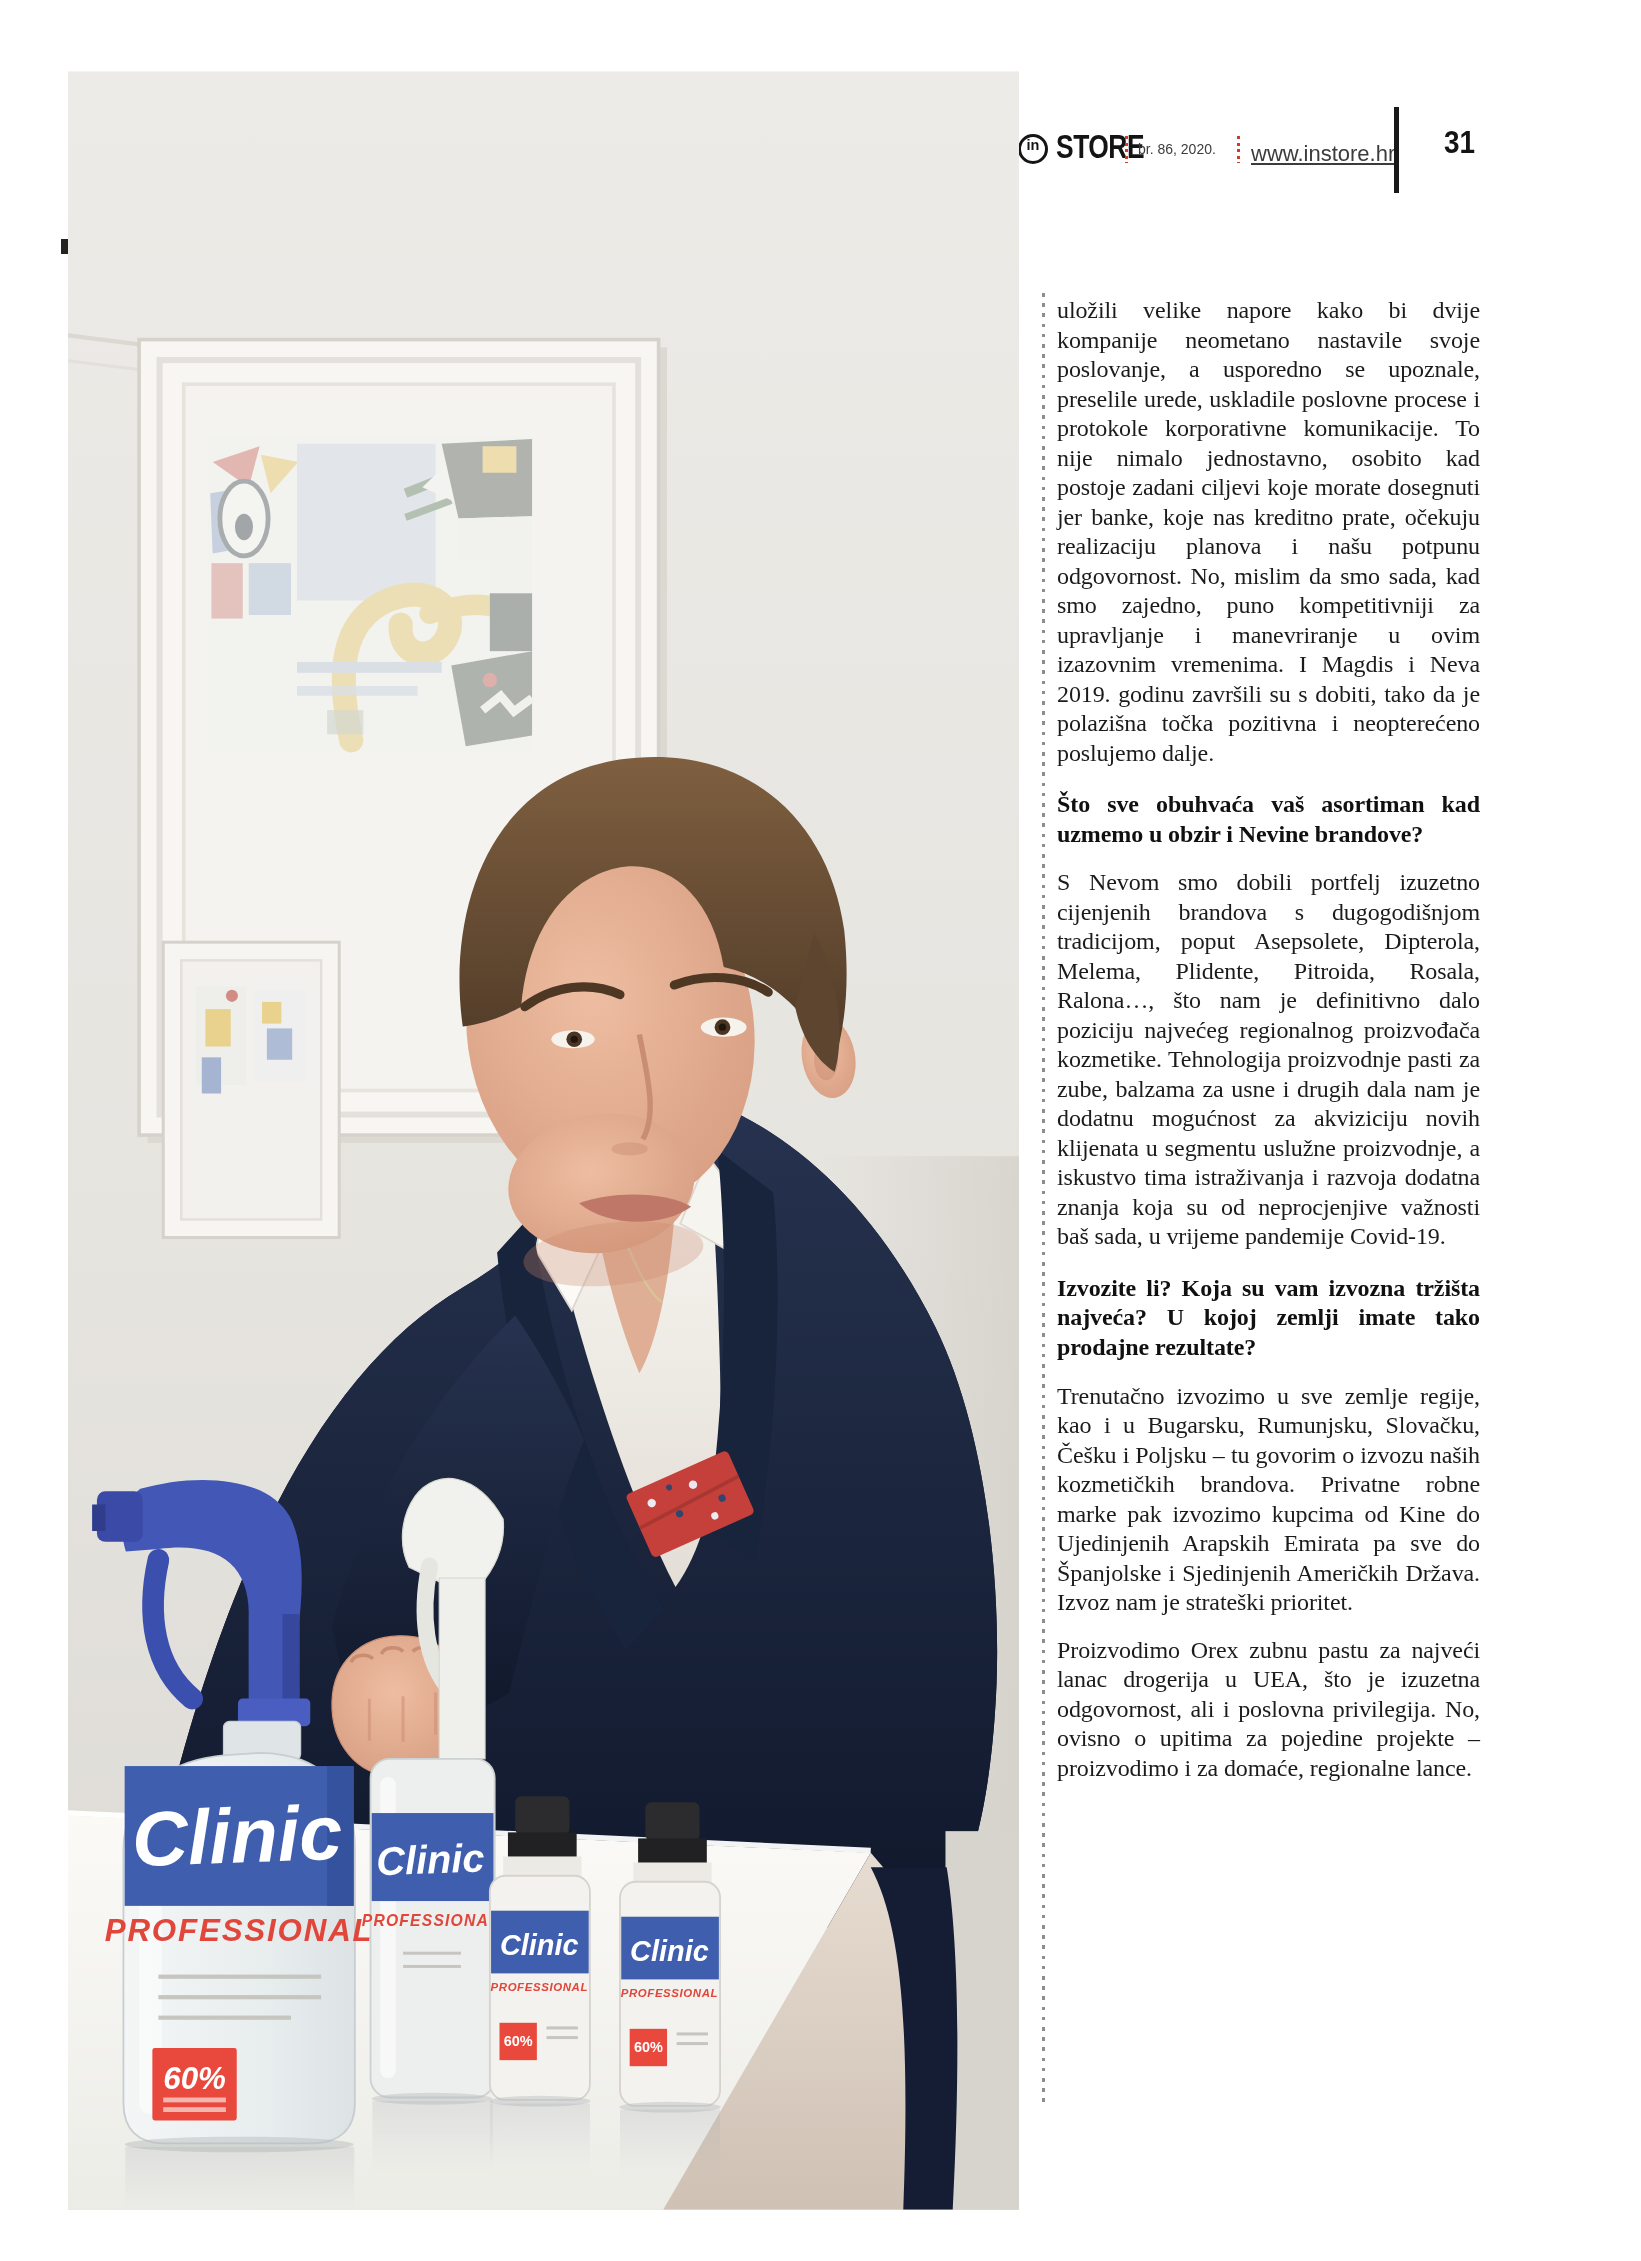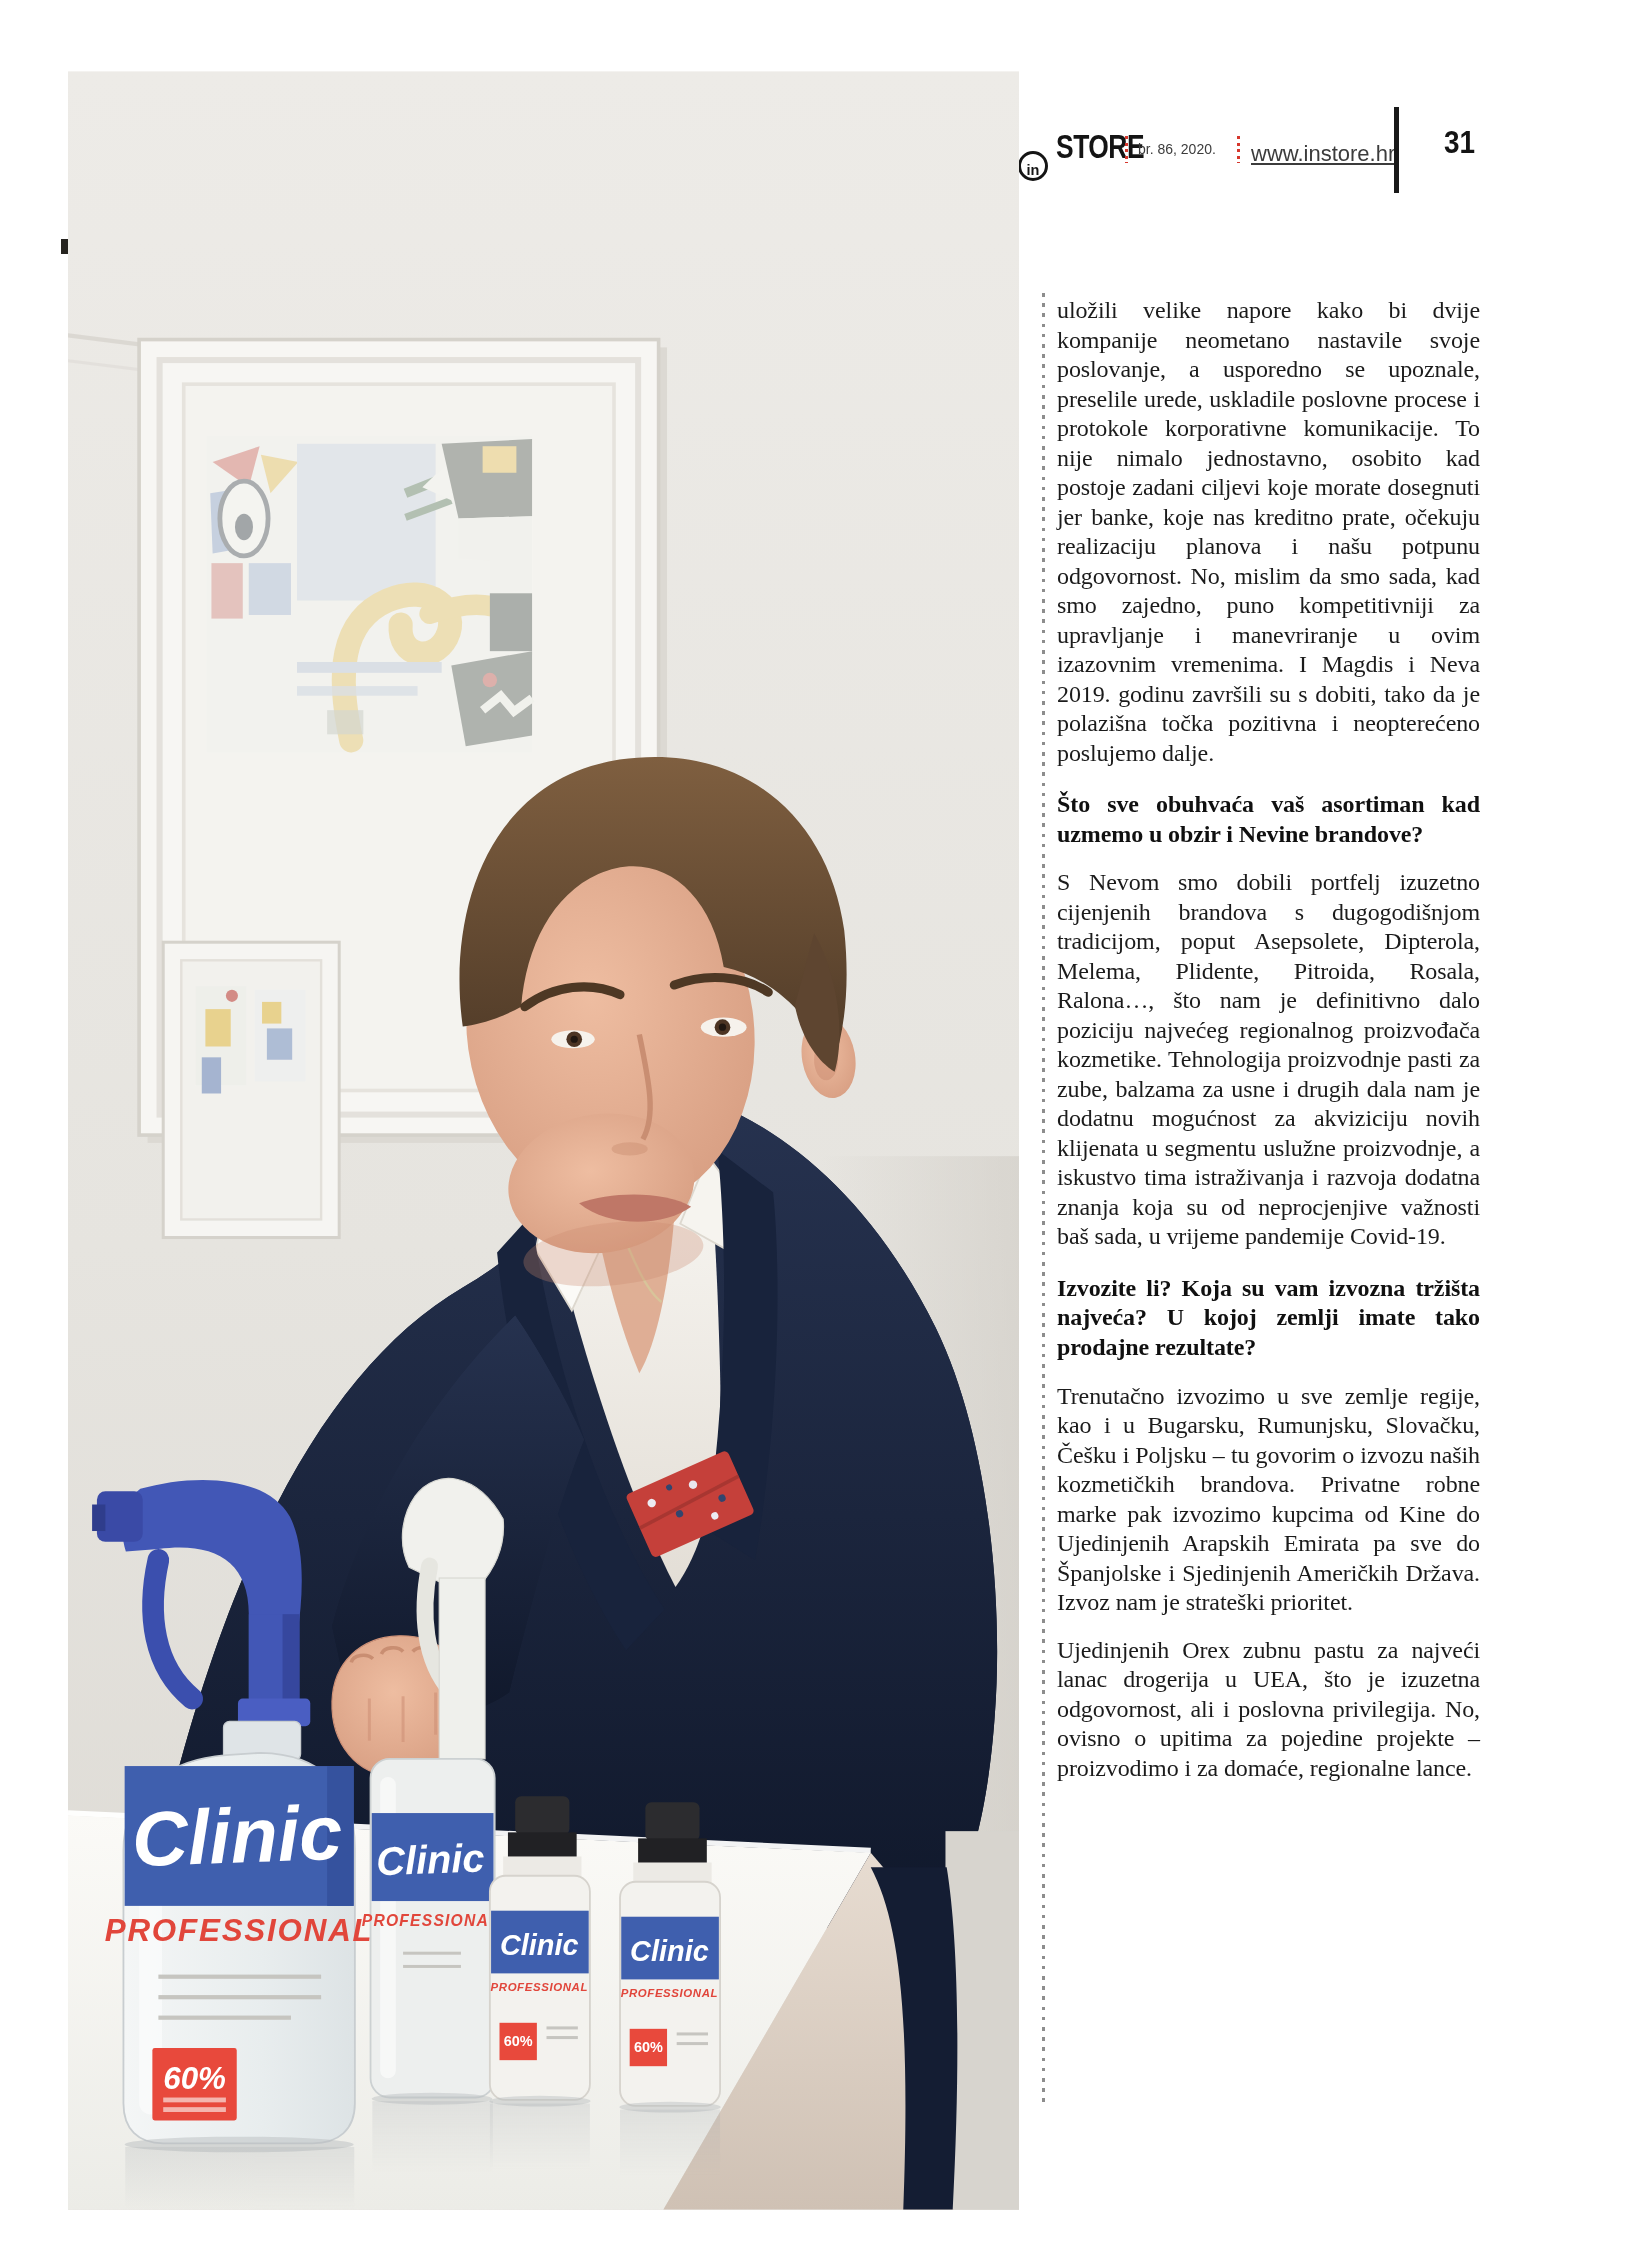--- a/index.html
+++ b/index.html
@@ -1,22 +1,22 @@
 <!DOCTYPE html>
 <html lang="hr" style="--accent: #d6372d;font-size:9.6px"><head>
 <meta charset="utf-8">
 <style>
   html,body{margin:0;padding:0;}
   body{width:1642px;height:2261px;position:relative;background:#ffffff;overflow:hidden;
        font-family:"Liberation Sans",sans-serif;}
 
   
   .hdr-item{position:absolute;white-space:nowrap;}
-  .logo{left:1018px;top:151px;width:24px;height:24px;border:3px solid #151515;border-radius:50%;
-        display:flex;align-items:flex-end;justify-content:center;font-weight:900;font-size:14.5px;color:#151515;}
+  .logo{left:1018px;top:134px;width:24px;height:24px;border:3px solid #151515;border-radius:50%;
+        display:flex;align-items:flex-start;justify-content:center;font-weight:900;font-size:14.5px;color:#151515;}
   .brand{left:1056px;top:128px;font-size:33px;font-weight:900;letter-spacing:-0.6px;color:#141414;
          transform:scaleX(.8);transform-origin:left center;}
   .hsep{width:3px;height:26.5px;top:136px;
         background:repeating-linear-gradient(to bottom,var(--accent) 0 3px,transparent 3px 6.6px);}
   .sep1{left:1125px;} .sep2{left:1237px;}
   .issue{left:1138px;top:141px;font-size:14px;color:#3c3c3c;}
   .site{left:1251px;top:141px;font-size:22px;color:#3c3c3c;text-decoration:underline;}
   .hbar{left:1394px;top:107px;width:4.8px;height:86px;background:#191919;}
   .pagenum{left:1444px;top:125px;font-size:31px;font-weight:900;color:#141414;transform:scaleX(.9);transform-origin:left center;}
 
@@ -324,15 +324,15 @@
 </svg>
 </div>
 
 <div class="rule"></div>
 <div class="column">
     <p>uložili velike napore kako bi dvije kompanije neometano nastavile svoje poslovanje, a usporedno se upoznale, preselile urede, uskladile poslovne procese i protokole korporativne komunikacije. To nije nimalo jednostavno, osobito kad postoje zadani ciljevi koje morate dosegnuti jer banke, koje nas kreditno prate, očekuju realizaciju planova i našu potpunu odgovornost. No, mislim da smo sada, kad smo zajedno, puno kompetitivniji za upravljanje i manevriranje u ovim izazovnim vremenima. I Magdis i Neva 2019. godinu završili su s dobiti, tako da je polazišna točka pozitivna i neopterećeno poslujemo dalje.</p>
     <p class="q">Što sve obuhvaća vaš asortiman kad uzmemo u obzir i Nevine brandove?</p>
     <p>S Nevom smo dobili portfelj izuzetno cijenjenih brandova s dugogodišnjom tradicijom, poput Asepsolete, Dipterola, Melema, Plidente, Pitroida, Rosala, Ralona…, što nam je definitivno dalo poziciju najvećeg regionalnog proizvođača kozmetike. Tehnologija proizvodnje pasti za zube, balzama za usne i drugih dala nam je dodatnu mogućnost za akviziciju novih klijenata u segmentu uslužne proizvodnje, a iskustvo tima istraživanja i razvoja dodatna znanja koja su od neprocjenjive važnosti baš sada, u vrijeme pandemije Covid-19.</p>
     <p class="q">Izvozite li? Koja su vam izvozna tržišta najveća? U kojoj zemlji imate tako prodajne rezultate?</p>
     <p>Trenutačno izvozimo u sve zemlje regije, kao i u Bugarsku, Rumunjsku, Slovačku, Češku i Poljsku – tu govorim o izvozu naših kozmetičkih brandova. Privatne robne marke pak izvozimo kupcima od Kine do Ujedinjenih Arapskih Emirata pa sve do Španjolske i Sjedinjenih Američkih Država. Izvoz nam je strateški prioritet.</p>
-    <p>Ujedinjenih Orex zubnu pastu za najveći lanac drogerija u UEA, što je izuzetna odgovornost, ali i poslovna privilegija. No, ovisno o upitima za pojedine projekte – proizvodimo i za domaće, regionalne lance.</p>
+    <p>Proizvodimo Orex zubnu pastu za najveći lanac drogerija u UEA, što je izuzetna odgovornost, ali i poslovna privilegija. No, ovisno o upitima za pojedine projekte – proizvodimo i za domaće, regionalne lance.</p>
   </div>
 
 
 </body></html>

